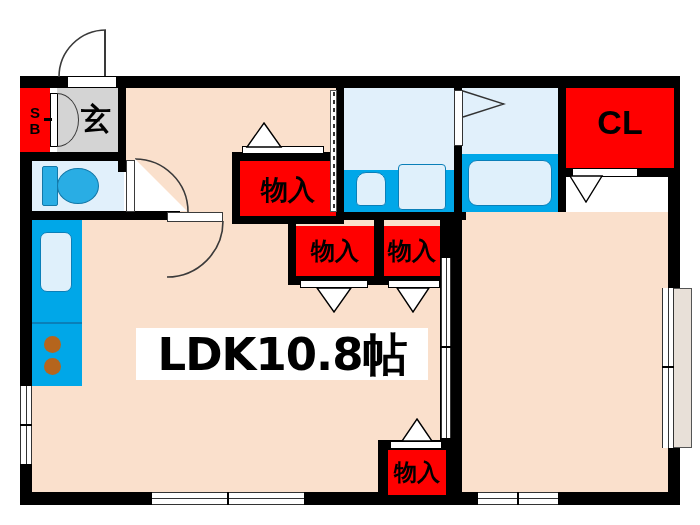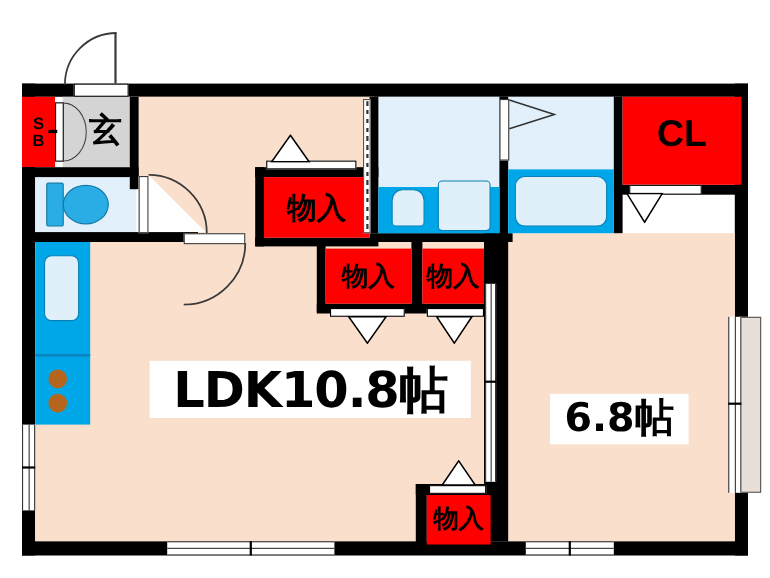--- a/index.html
+++ b/index.html
@@ -193,15 +193,14 @@
   <div class="abs sash-h" style="left:478px;top:498px;width:80px;"></div>
   <div class="abs wall" style="left:517px;top:492px;width:2px;height:13px;"></div>
 
   <div class="abs balcony" style="left:672px;top:288px;width:20px;height:160px;"></div>
   <div class="abs win-v" style="left:662px;top:288px;width:12px;height:160px;"></div>
   <div class="abs sash-v" style="left:668px;top:288px;height:160px;"></div>
   <div class="abs wall" style="left:662px;top:366px;width:12px;height:2px;"></div>
 
   <div class="abs lbl bigname cjk" style="left:92px;top:328px;width:292px;height:52px;font-size:45px;letter-spacing:-1px;margin-left:44px;">LDK10.8帖</div>
 
-  <div class="abs lbl bigname cjk" style="left:500px;top:358px;width:126px;height:46px;font-size:36px;">6.8帖</div>
 
 </div>
 
 </body></html>

